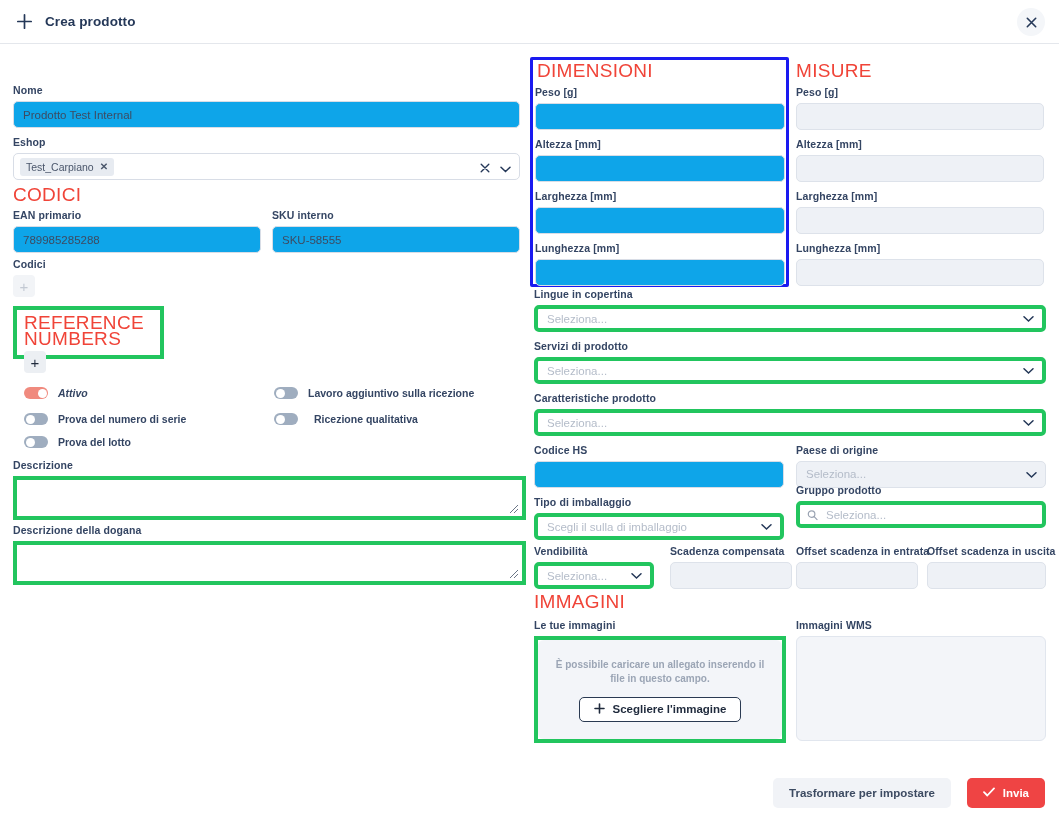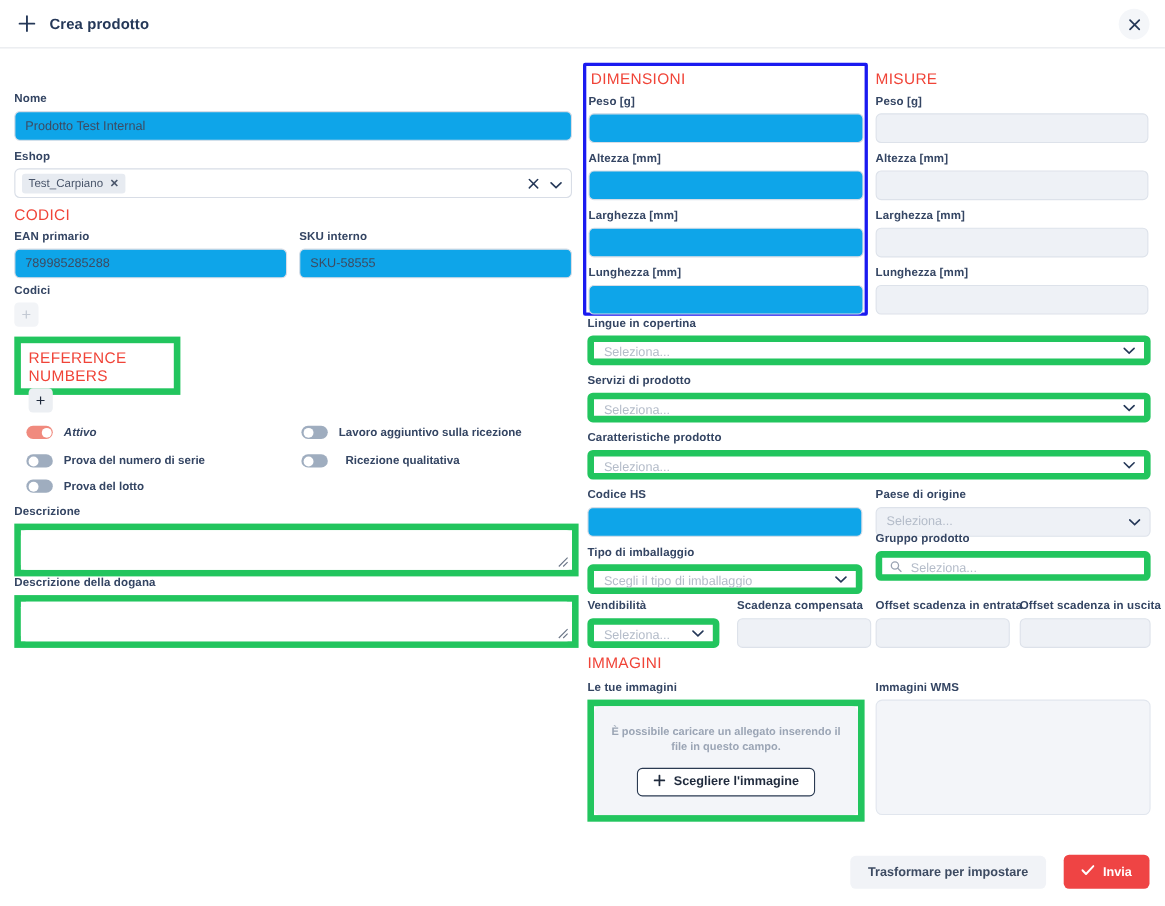--- a/index.html
+++ b/index.html
@@ -35,21 +35,21 @@
     color: #253858;
   }
 
   
   .label {
     font-size: 10.5px; font-weight: bold; color: #344563;
     letter-spacing: .1px; line-height: 13px;
     white-space: nowrap;
   }
   .sect-title {
-    font-size: 14px; color: #f04438; letter-spacing: .3px;
+    font-size: 19px; color: #f04438; letter-spacing: .3px;
     line-height: 16px; font-weight: normal;
   }
   .inp {
     width: 100%; height: 27px;
     border: 1px solid #d8dde6; border-radius: 5px;
     background: #0ea5e9;
     font-size: 11.5px; color: #3d4b62;
     padding: 0 9px; line-height: 25px;
     font-family: "Liberation Sans", sans-serif;
   }
@@ -67,21 +67,21 @@
     font-size: 11.5px; color: #b4bcc9;
     padding: 0 26px 0 9px; line-height: 25px;
     position: relative;
   }
   .sel.ro { background: #eef1f6; border-color: #dde2ea; }
   .chev {
     position: absolute; right: 8px; top: 50%;
     transform: translateY(-50%); color: #253858;
     display: flex;
   }
-  .hl-box { border: 6px solid #22c55e; }
+  .hl-box { border: 4px solid #22c55e; }
 
   
   .grip {
     position: absolute; right: 3px; bottom: 2px;
     width: 10px; height: 10px; color: #6b7687; pointer-events: none;
   }
 
   
   .colL { position: absolute; left: 13px; top: 84px; width: 507px; }
   .fl { position: absolute; }
@@ -390,21 +390,21 @@
         <svg width="11" height="7" viewBox="0 0 11 7">
             <path d="M1 1.2l4.5 4.3L10 1.2" stroke="currentColor" stroke-width="1.5" fill="none" stroke-linecap="round"></path>
           </svg>
       </span>
     </div>
   </div>
 
   <div class="fl" style="left:0; top:208px; width:250px;">
     <div class="label">Tipo di imballaggio</div>
     <div class="sel hl-box" style="margin-top:4px; line-height:21px; height:27px;">
-      <span>Scegli il tipo di imballaggio</span>
+      <span>Scegli il sulla di imballaggio</span>
       <span class="chev">
         <svg width="11" height="7" viewBox="0 0 11 7">
             <path d="M1 1.2l4.5 4.3L10 1.2" stroke="currentColor" stroke-width="1.5" fill="none" stroke-linecap="round"></path>
           </svg>
       </span>
     </div>
   </div>
   <div class="fl" style="left:262px; top:196px; width:250px;">
     <div class="label">Gruppo prodotto</div>
     <div class="sel hl-box" style="margin-top:4px; line-height:21px; height:27px; padding-left:26px;">

